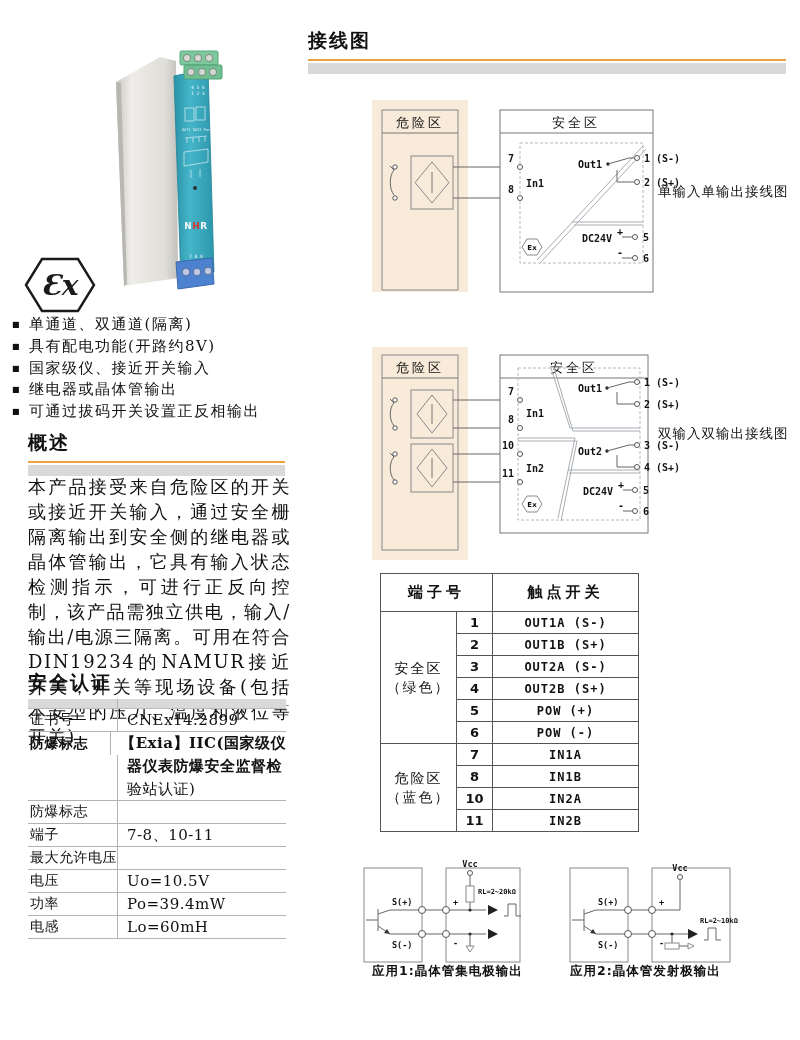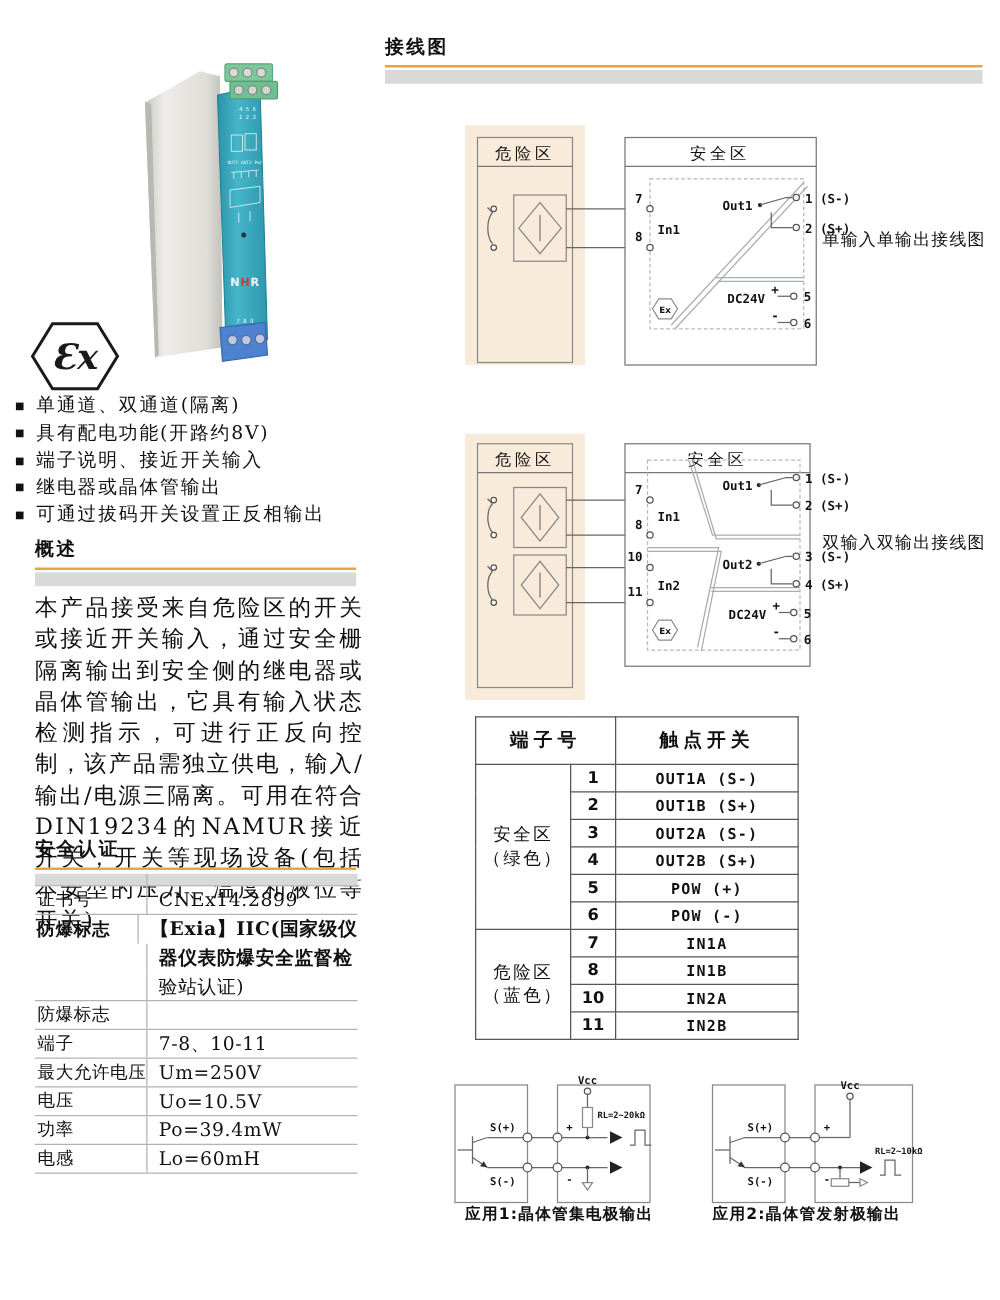--- a/index.html
+++ b/index.html
@@ -2,21 +2,21 @@
 <html><head>
 <meta charset="utf-8">
 <style>
   * { box-sizing: border-box; margin:0; padding:0; }
   html,body { background:#fff; }
   .page { position:relative; width:800px; height:1040px; background:#fff; overflow:hidden;
           font-family:"DejaVu Serif","Liberation Serif",serif; color:#111; }
   .abs { position:absolute; }
 
   
-  .sec h2 { font-size:15px; font-weight:bold; letter-spacing:2px;
+  .sec h2 { font-size:19px; font-weight:bold; letter-spacing:2px;
             font-family:"DejaVu Serif","Liberation Serif",serif; }
   .rule { height:2px; background:#E9A440; margin-top:5px; }
   .band { height:11px; background:#d9d9d9; margin-top:2px; }
 
   
   .features { list-style:none; }
   .features li { font-size:15px; line-height:21.8px; letter-spacing:1.5px; white-space:nowrap; }
   .features li::before { content:"■"; font-size:8px; vertical-align:2px; margin-right:8px; }
 
   
@@ -122,21 +122,21 @@
   </svg>
 
   <svg style="left:24px;top:252px" width="72" height="66" viewBox="0 0 72 66">
     <polygon points="2,33 18,7 54,7 70,33 54,59 18,59" fill="none" stroke="#1a1a1a" stroke-width="2.4"></polygon>
     <text x="36" y="43" text-anchor="middle" class="exbig">Ɛx</text>
   </svg>
 
   <ul class="features abs" style="left:12px;top:314px">
     <li>单通道、双通道(隔离)</li>
     <li>具有配电功能(开路约8V)</li>
-    <li>端子说明、接近开关输入</li>
+    <li>国家级仪、接近开关输入</li>
     <li>继电器或晶体管输出</li>
     <li>可通过拔码开关设置正反相输出</li>
   </ul>
 
   <div class="sec abs" style="left:28px;top:430px;width:257px">
     <h2>概述</h2>
     <div class="rule"></div>
     <div class="band"></div>
   </div>
   <p class="para abs" style="left:28px;top:474px">本产品接受来自危险区的开关或接近开关输入，通过安全栅隔离输出到安全侧的继电器或晶体管输出，它具有输入状态检测指示，可进行正反向控制，该产品需独立供电，输入/输出/电源三隔离。可用在符合DIN19234的NAMUR接近开关，开关等现场设备(包括本安型的压力、温度和液位等开关)</p>
@@ -168,21 +168,20 @@
     <div class="crow">
       <div class="cl">防爆标志</div>
       <div class="cv"></div>
     </div>
     <div class="crow">
       <div class="cl">端子</div>
       <div class="cv">7-8、10-11</div>
     </div>
     <div class="crow">
       <div class="cl">最大允许电压</div>
-      <div class="cv">Um=250V</div>
     </div>
     <div class="crow">
       <div class="cl">电压</div>
       <div class="cv">Uo=10.5V</div>
     </div>
     <div class="crow">
       <div class="cl">功率</div>
       <div class="cv">Po=39.4mW</div>
     </div>
     <div class="crow">

